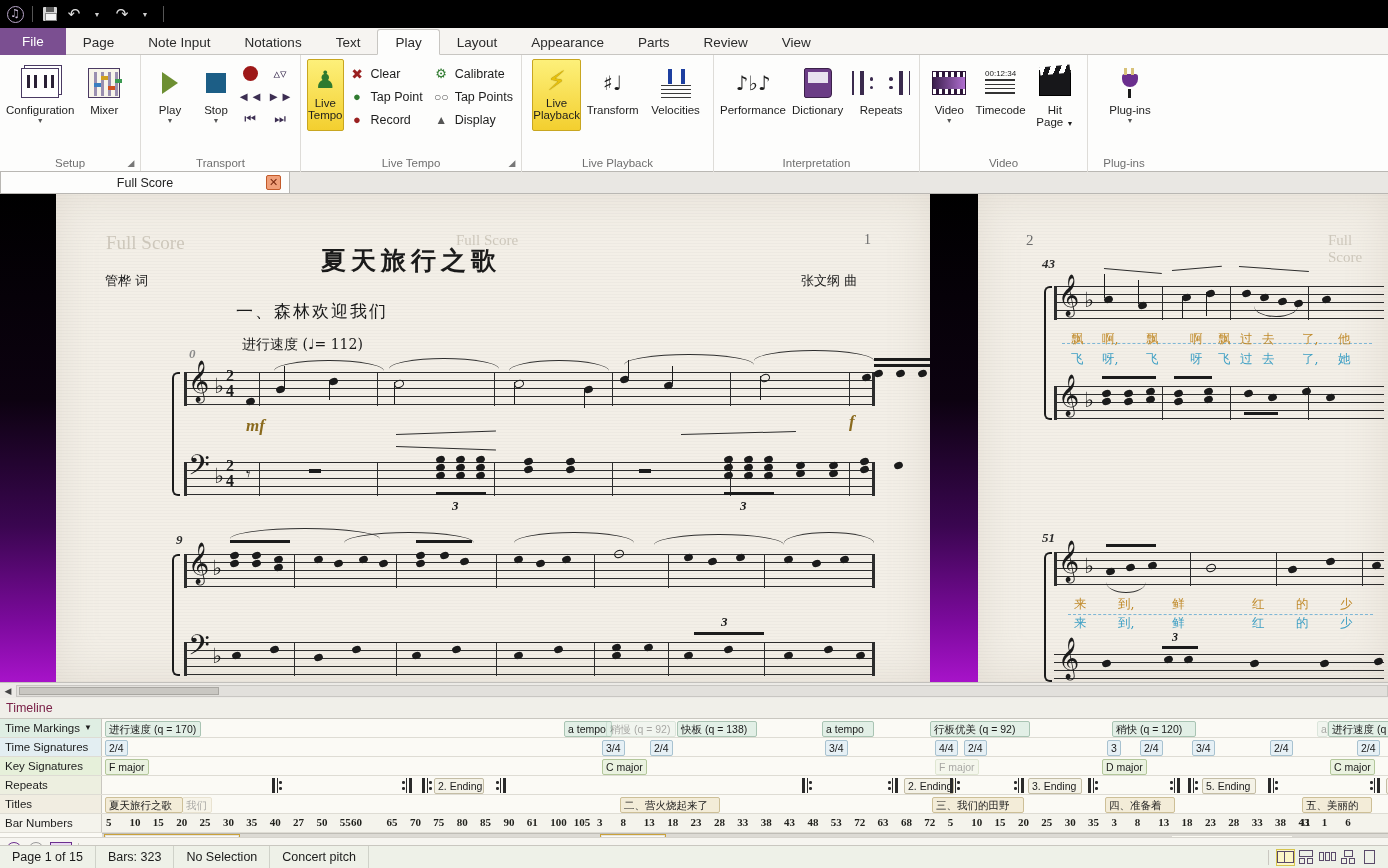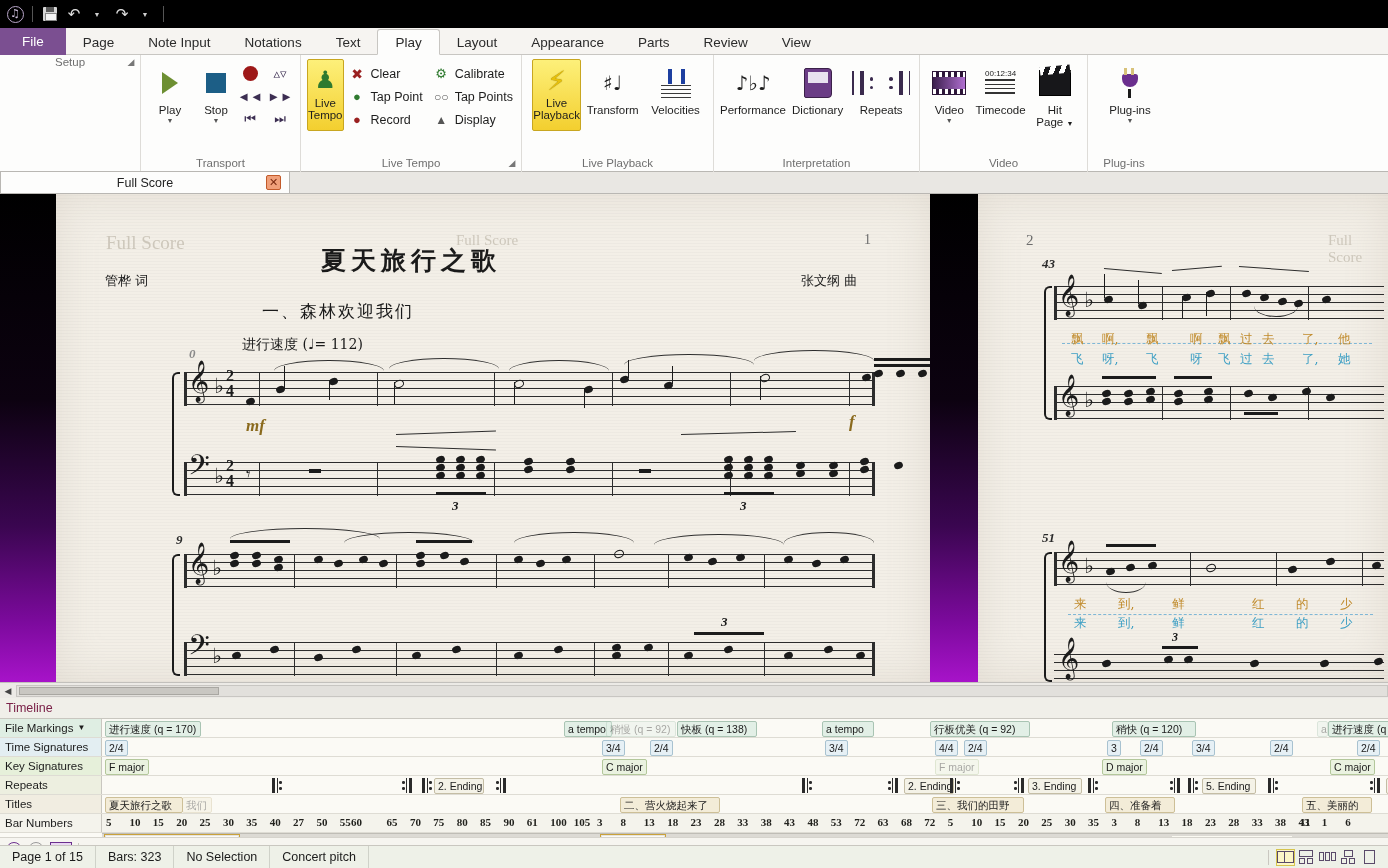--- a/index.html
+++ b/index.html
@@ -278,20 +278,49 @@
   <div class="rtab">Layout</div>
   <div class="rtab">Appearance</div>
   <div class="rtab">Parts</div>
   <div class="rtab">Review</div>
   <div class="rtab">View</div>
 </div>
 
 <div id="ribbon">
 
   <div class="rgroup" style="width:140px">
+    <div class="rgroup-items">
+      <div class="bigbtn">
+        <div class="glyph">
+          <div class="piano-ic">
+              <i style="left:5px"></i>
+              <i style="left:12px"></i>
+              <i style="left:22px"></i>
+              <i style="left:29px"></i>
+            </div>
+        </div>
+        <div class="cap">Configuration</div>
+        <div class="dd">▼</div>
+      </div>
+      <div class="bigbtn">
+        <div class="glyph">
+          <div class="mixer-ic">
+            <i style="left:5px"></i>
+              <i style="left:12px"></i>
+              <i style="left:19px"></i>
+              <i style="left:26px"></i>
+            <b style="left:5px;top:14px;background:#3a7fc0"></b>
+              <b style="left:12px;top:7px;background:#d0a020"></b>
+            <b style="left:19px;top:17px;background:#d05020"></b>
+              <b style="left:26px;top:10px;background:#3a9a50"></b>
+          </div>
+        </div>
+        <div class="cap">Mixer</div>
+      </div>
+    </div>
     <div class="rgroup-label">
       <span>Setup</span>
       <span class="dlglaunch">◢</span>
     </div>
   </div>
 
   <div class="rgroup" style="width:160px">
     <div class="rgroup-items">
       <div class="bigbtn" style="width:46px">
         <div class="glyph">
@@ -497,21 +526,21 @@
   <div class="pageband" id="band-mid"></div>
 
   <div class="page" id="page1">
     <div class="wmark" style="left:50px; top:38px; font-size:19px;">Full Score</div>
     <div class="wmark" style="left:400px; top:38px; font-size:15px;">Full Score</div>
     <div class="pagenum" style="left:808px; top:38px; font-size:14px;">1</div>
 
     <div class="scoretitle" style="left:265px; top:50px; font-size:25px;">夏天旅行之歌</div>
     <div class="scoretext" style="left:49px; top:78px; font-size:13px;">管桦 词</div>
     <div class="scoretext" style="left:745px; top:78px; font-size:13px;">张文纲 曲</div>
-    <div class="scoretext" style="left:180px; top:106px; font-size:17px; letter-spacing:2px;margin-left:26px;">一、森林欢迎我们</div>
+    <div class="scoretext" style="left:180px; top:106px; font-size:17px; letter-spacing:2px;">一、森林欢迎我们</div>
 
     <div class="scoretext" style="left:186px; top:142px; font-size:14px;">进行速度 (♩= 112)</div>
     <div class="barnum" style="left:133px; top:152px; color:#8a8a8a;">0</div>
 
     <div class="staff" style="left:128px; top:178px; width:690px; height:34px;">
       <div class="sl" style="top:0"></div>
         <div class="sl" style="top:8px"></div>
         <div class="sl" style="top:16px"></div>
       <div class="sl" style="top:24px"></div>
         <div class="sl" style="top:32px"></div>
@@ -857,21 +886,21 @@
   </div>
 </div>
 
 <div id="tl-header">Timeline</div>
 
 <div id="timeline">
   <div id="tl-rows">
 
     <div class="tl-row">
       <div class="tl-rowhead" style="background:#dfeee3">
-        <span>File Markings</span>
+        <span>Time Markings</span>
         <span style="font-size:8px">▼</span>
       </div>
       <div class="tl-lane">
         <div class="chip tempo" style="left:3px;width:96px">进行速度 (q = 170)</div>
         <div class="chip tempo" style="left:462px;width:48px">a tempo</div>
         <div class="chip tempo faded" style="left:504px;width:70px">稍慢 (q = 92)</div>
         <div class="chip tempo" style="left:575px;width:80px">快板 (q = 138)</div>
         <div class="chip tempo" style="left:720px;width:52px">a tempo</div>
         <div class="chip tempo" style="left:828px;width:100px">行板优美 (q = 92)</div>
         <div class="chip tempo" style="left:1010px;width:84px">稍快 (q = 120)</div>

